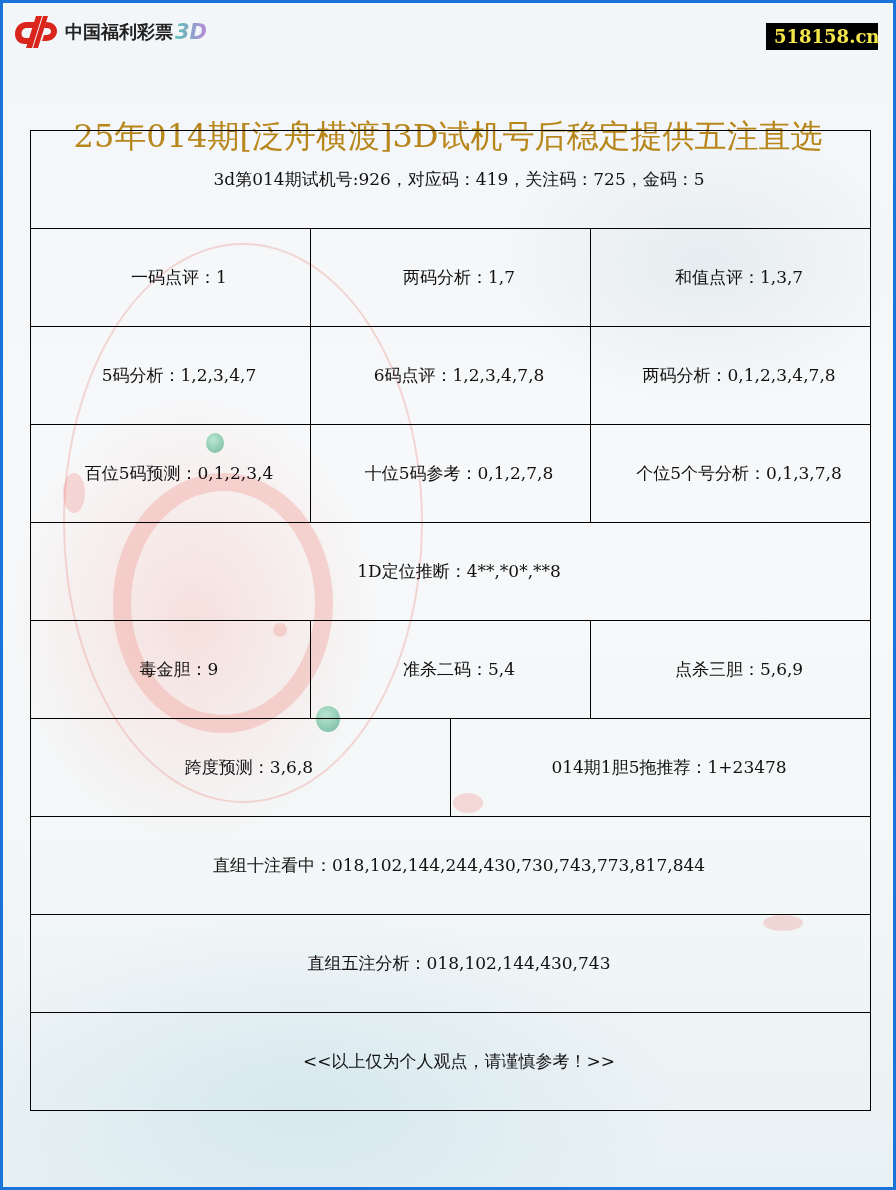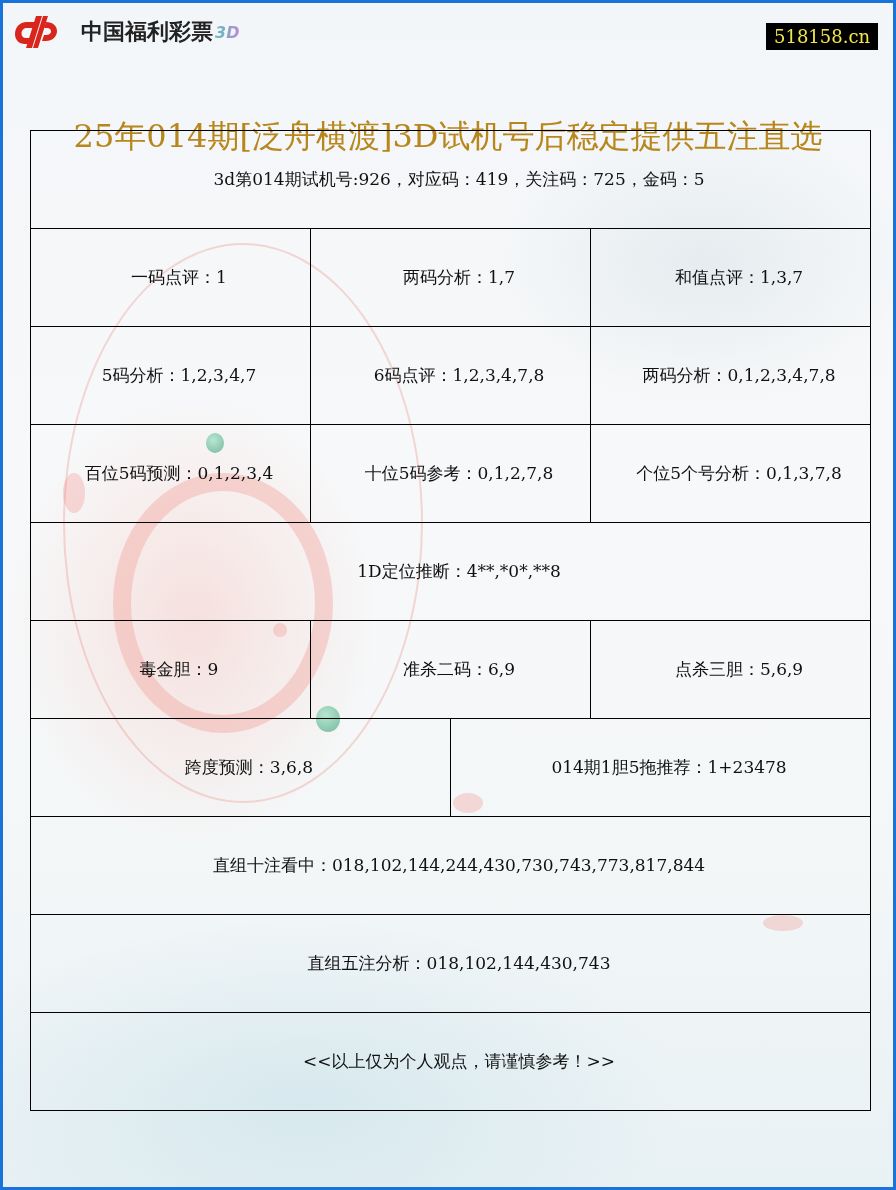--- a/index.html
+++ b/index.html
@@ -16,38 +16,38 @@
       radial-gradient(ellipse 260px 320px at 190px 620px, rgba(246,180,170,0.35), rgba(255,255,255,0) 70%),
       radial-gradient(ellipse 300px 200px at 700px 260px, rgba(200,215,220,0.35), rgba(255,255,255,0) 70%),
       radial-gradient(ellipse 500px 250px at 300px 1100px, rgba(190,220,230,0.45), rgba(255,255,255,0) 75%),
       linear-gradient(180deg, #f3f6f9 0%, #f7f8f9 40%, #f4f7f8 70%, #e8f1f4 100%);
     overflow: hidden;
   }
   .header { position: absolute; left: 0; top: 0; width: 100%; height: 56px; }
   .logo { position: absolute; left: 10px; top: 9px; display: flex; align-items: center; }
   .logo-mark { width: 46px; height: 40px; }
   .logo-text {
-    margin-left: 22px;
+    margin-left: 6px;
     font-family: "DejaVu Sans", "Liberation Sans", sans-serif;
-    font-weight: bold; font-size: 22px; color: #222;
+    font-weight: bold; font-size: 18px; color: #222;
     letter-spacing: 0px;
   }
   .logo-3d {
     margin-left: 2px;
     font-family: "DejaVu Sans", "Liberation Sans", sans-serif;
-    font-weight: bold; font-style: italic; font-size: 16px;
+    font-weight: bold; font-style: italic; font-size: 21px;
     background: linear-gradient(90deg, #5bc0b8, #b98ad8);
     -webkit-background-clip: text; background-clip: text; color: transparent;
   }
   .site-badge {
     position: absolute; right: 15px; top: 20px;
     background: #000; color: #f3e64a;
     font-family: "DejaVu Serif", "Liberation Serif", serif;
     font-size: 18px; padding: 2px 8px; height: 27px; line-height: 23px;
-    width: 112px; text-align: center;
+    width: 112px; text-align: center; font-weight: bold;
   }
   .title {
     position: absolute; left: 0; top: 68px; width: 100%;
     text-align: center;
     font-family: "DejaVu Serif", "Liberation Serif", serif;
     font-size: 32px; color: #b8871c; letter-spacing: 0px;
     white-space: nowrap;
     margin-top: 44px;
   }
   table.grid {
@@ -128,21 +128,21 @@
     <tr>
       <td colspan="2">百位5码预测：0,1,2,3,4</td>
       <td colspan="2">十位5码参考：0,1,2,7,8</td>
       <td colspan="2">个位5个号分析：0,1,3,7,8</td>
     </tr>
     <tr>
       <td colspan="6">1D定位推断：4**,*0*,**8</td>
     </tr>
     <tr>
       <td colspan="2">毒金胆：9</td>
-      <td colspan="2">准杀二码：6,9</td>
+      <td colspan="2">准杀二码：5,4</td>
       <td colspan="2">点杀三胆：5,6,9</td>
     </tr>
     <tr>
       <td colspan="3">跨度预测：3,6,8</td>
       <td colspan="3">014期1胆5拖推荐：1+23478</td>
     </tr>
     <tr>
       <td colspan="6">直组十注看中：018,102,144,244,430,730,743,773,817,844</td>
     </tr>
     <tr>

